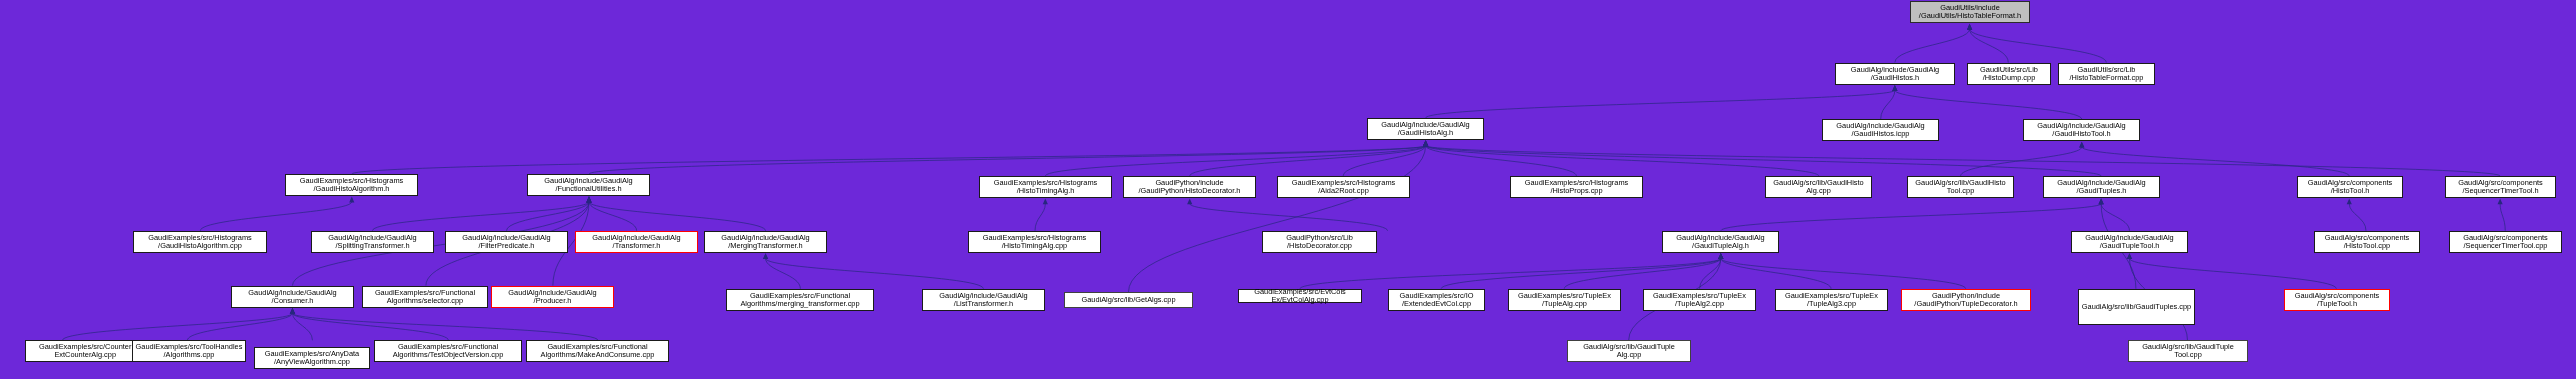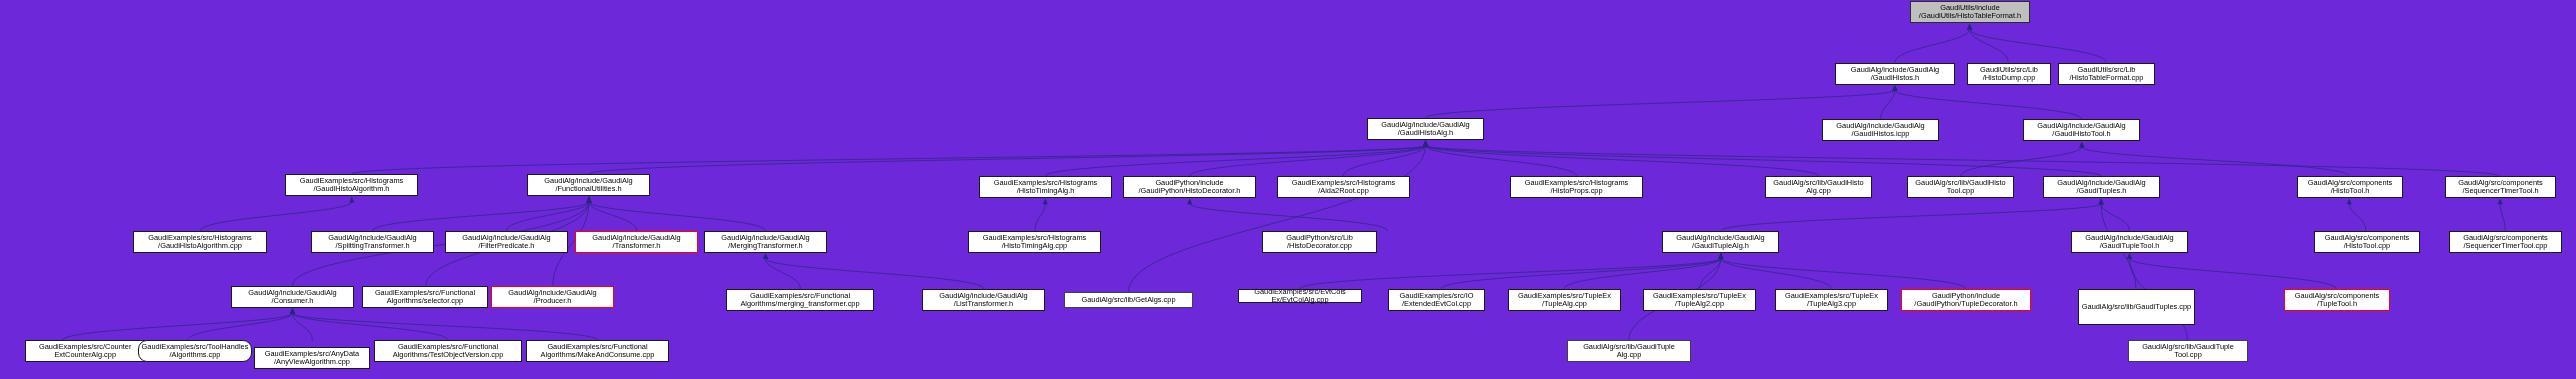--- a/index.html
+++ b/index.html
@@ -200,21 +200,21 @@
 /TupleAlg2.cpp</div>
       <div class="node" style="left: 1775px; top: 289px; width: 113px; height: 22px;">GaudiExamples/src/TupleEx
 /TupleAlg3.cpp</div>
       <div class="node red" style="left: 1901px; top: 289px; width: 130px; height: 22px;">GaudiPython/include
 /GaudiPython/TupleDecorator.h</div>
       <div class="node" style="left: 2078px; top: 289px; width: 117px; height: 36px;">GaudiAlg/src/lib/GaudiTuples.cpp</div>
       <div class="node red" style="left: 2284px; top: 289px; width: 106px; height: 22px;">GaudiAlg/src/components
 /TupleTool.h</div>
       <div class="node" style="left: 5.2px; top: 340px; width: 120px; height: 22px; margin-left: 20px;">GaudiExamples/src/Counter
 ExtCounterAlg.cpp</div>
-      <div class="node" style="left: 138px; top: 340px; width: 114px; height: 22px; border-radius: 9px;">GaudiExamples/src/ToolHandles
+      <div class="node" style="left: 132px; top: 340px; width: 114px; height: 22px;">GaudiExamples/src/ToolHandles
 /Algorithms.cpp</div>
       <div class="node" style="left: 254px; top: 340px; width: 116px; height: 22px; margin-top: 7px;">GaudiExamples/src/AnyData
 /AnyViewAlgorithm.cpp</div>
       <div class="node" style="left: 374px; top: 340px; width: 148px; height: 22px;">GaudiExamples/src/Functional
 Algorithms/TestObjectVersion.cpp</div>
       <div class="node" style="left: 526px; top: 340px; width: 143px; height: 22px;">GaudiExamples/src/Functional
 Algorithms/MakeAndConsume.cpp</div>
       <div class="node thick" style="left: 1567px; top: 340px; width: 124px; height: 22px;">GaudiAlg/src/lib/GaudiTuple
 Alg.cpp</div>
       <div class="node thick" style="left: 2128px; top: 340px; width: 120px; height: 22px;">GaudiAlg/src/lib/GaudiTuple

